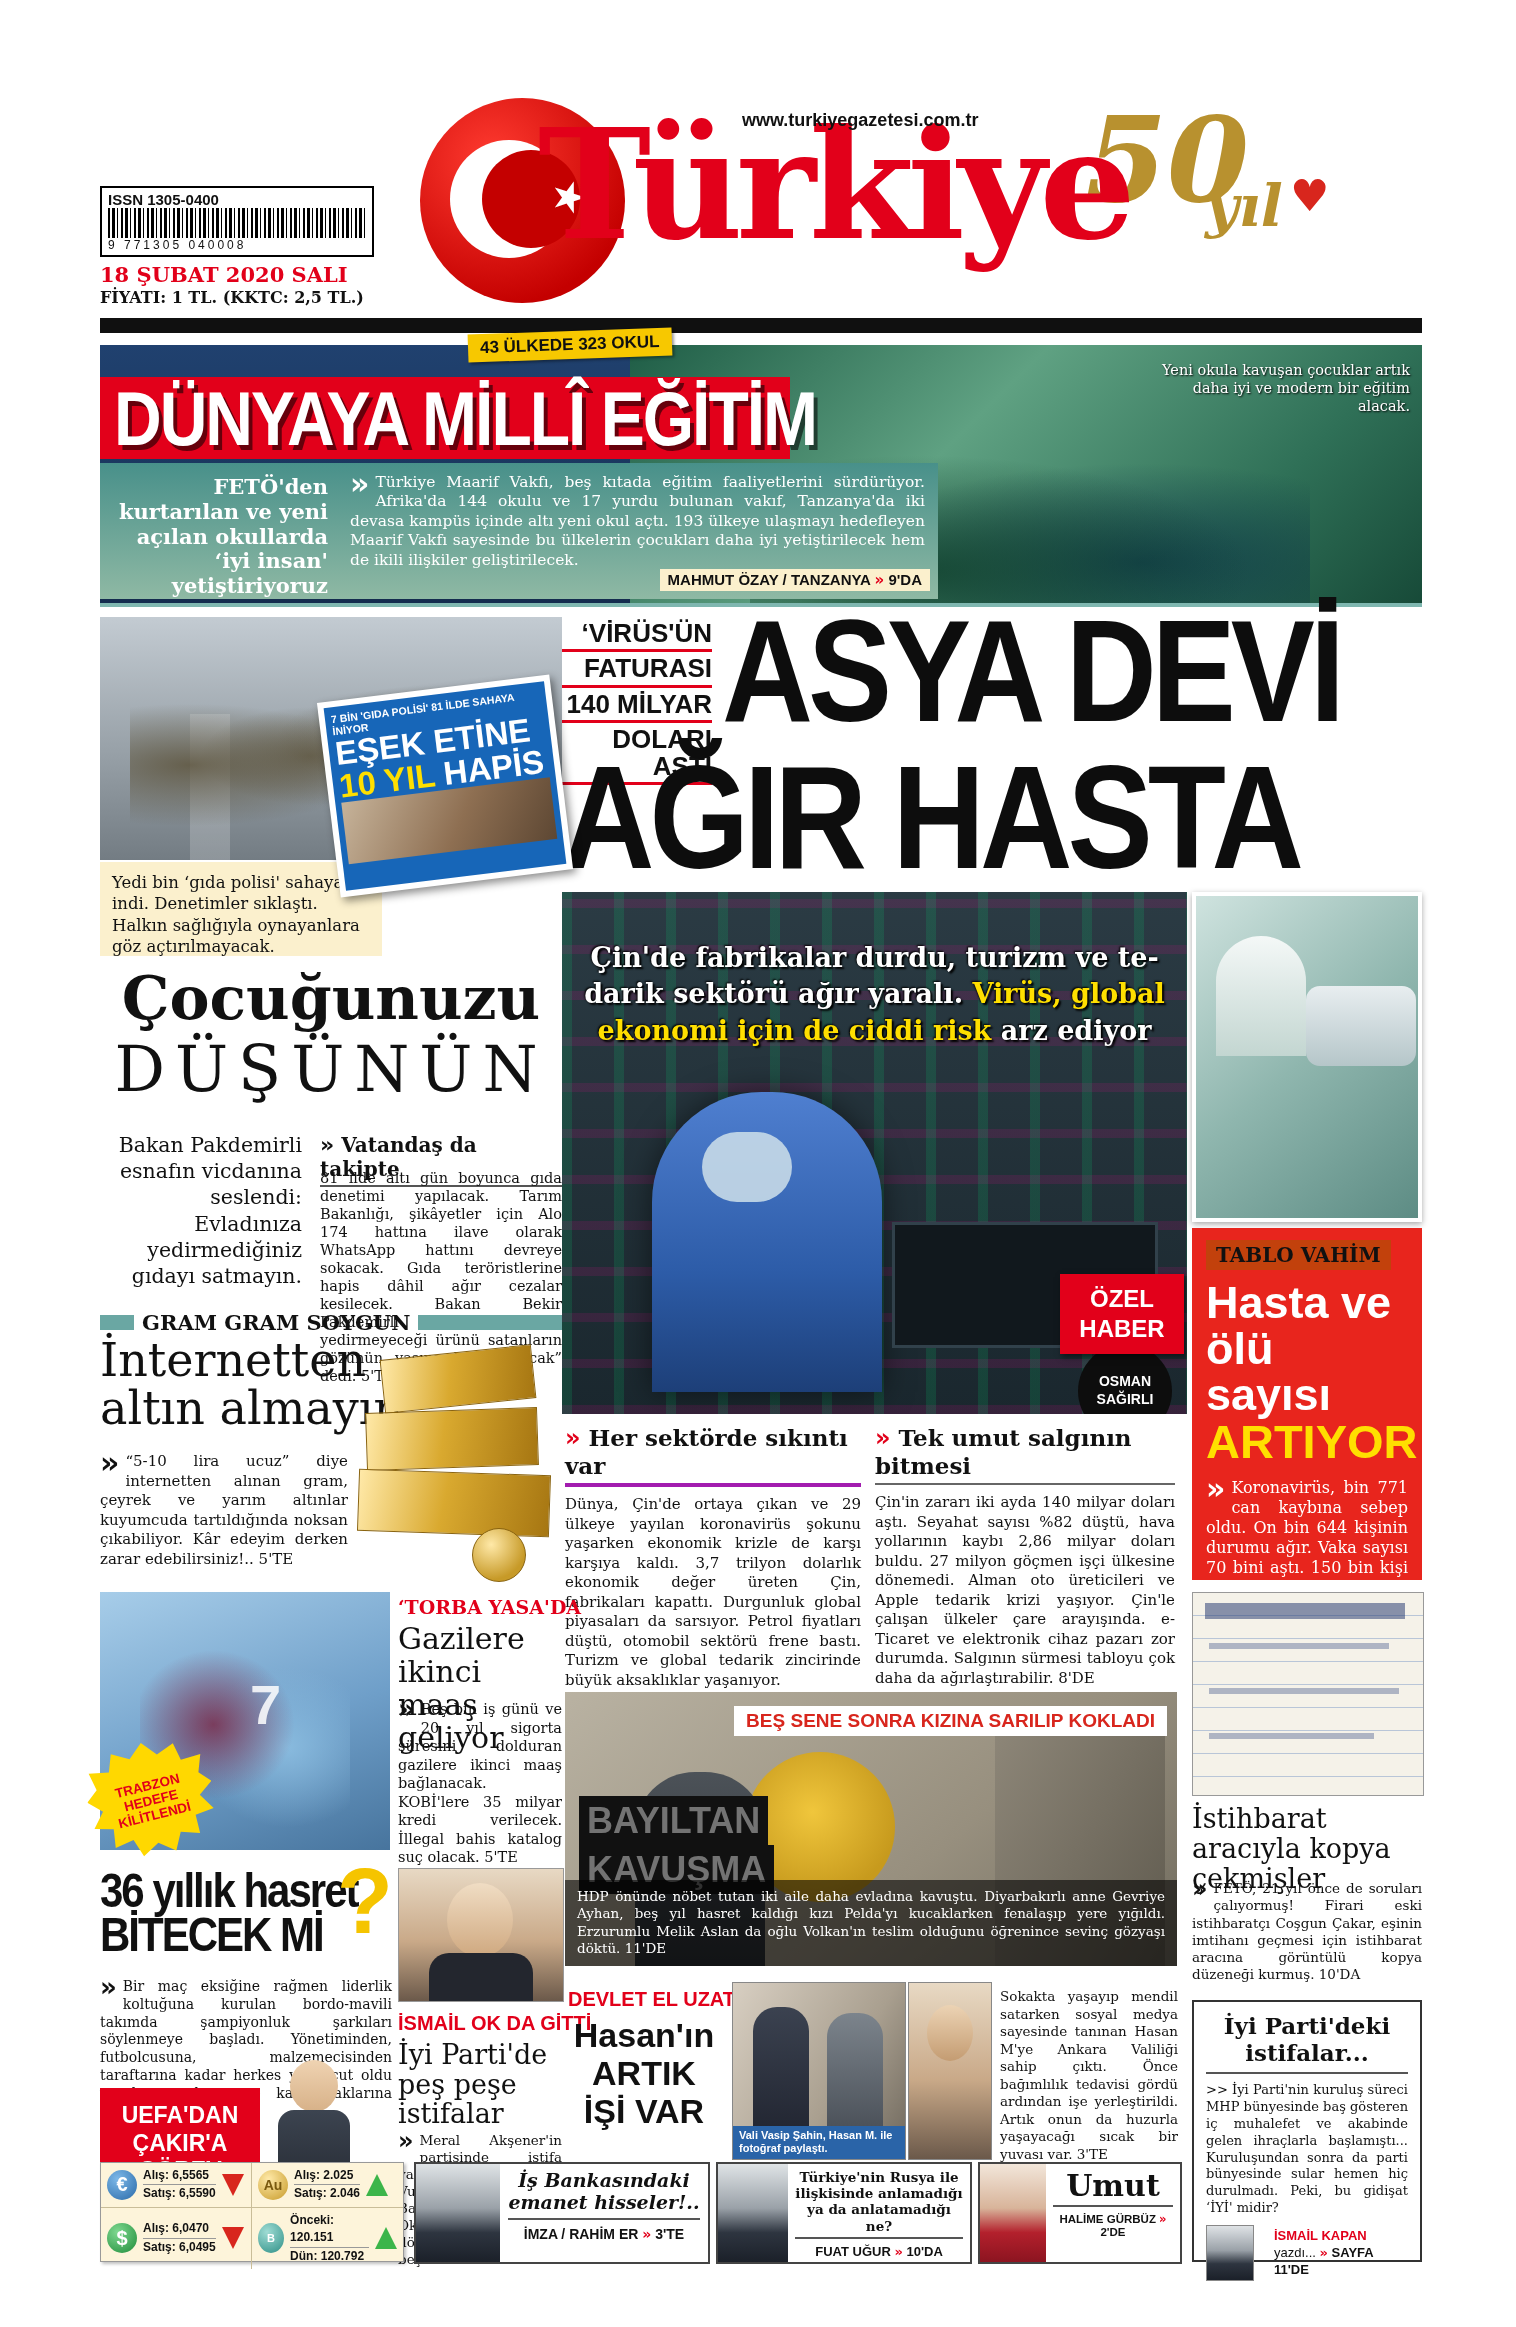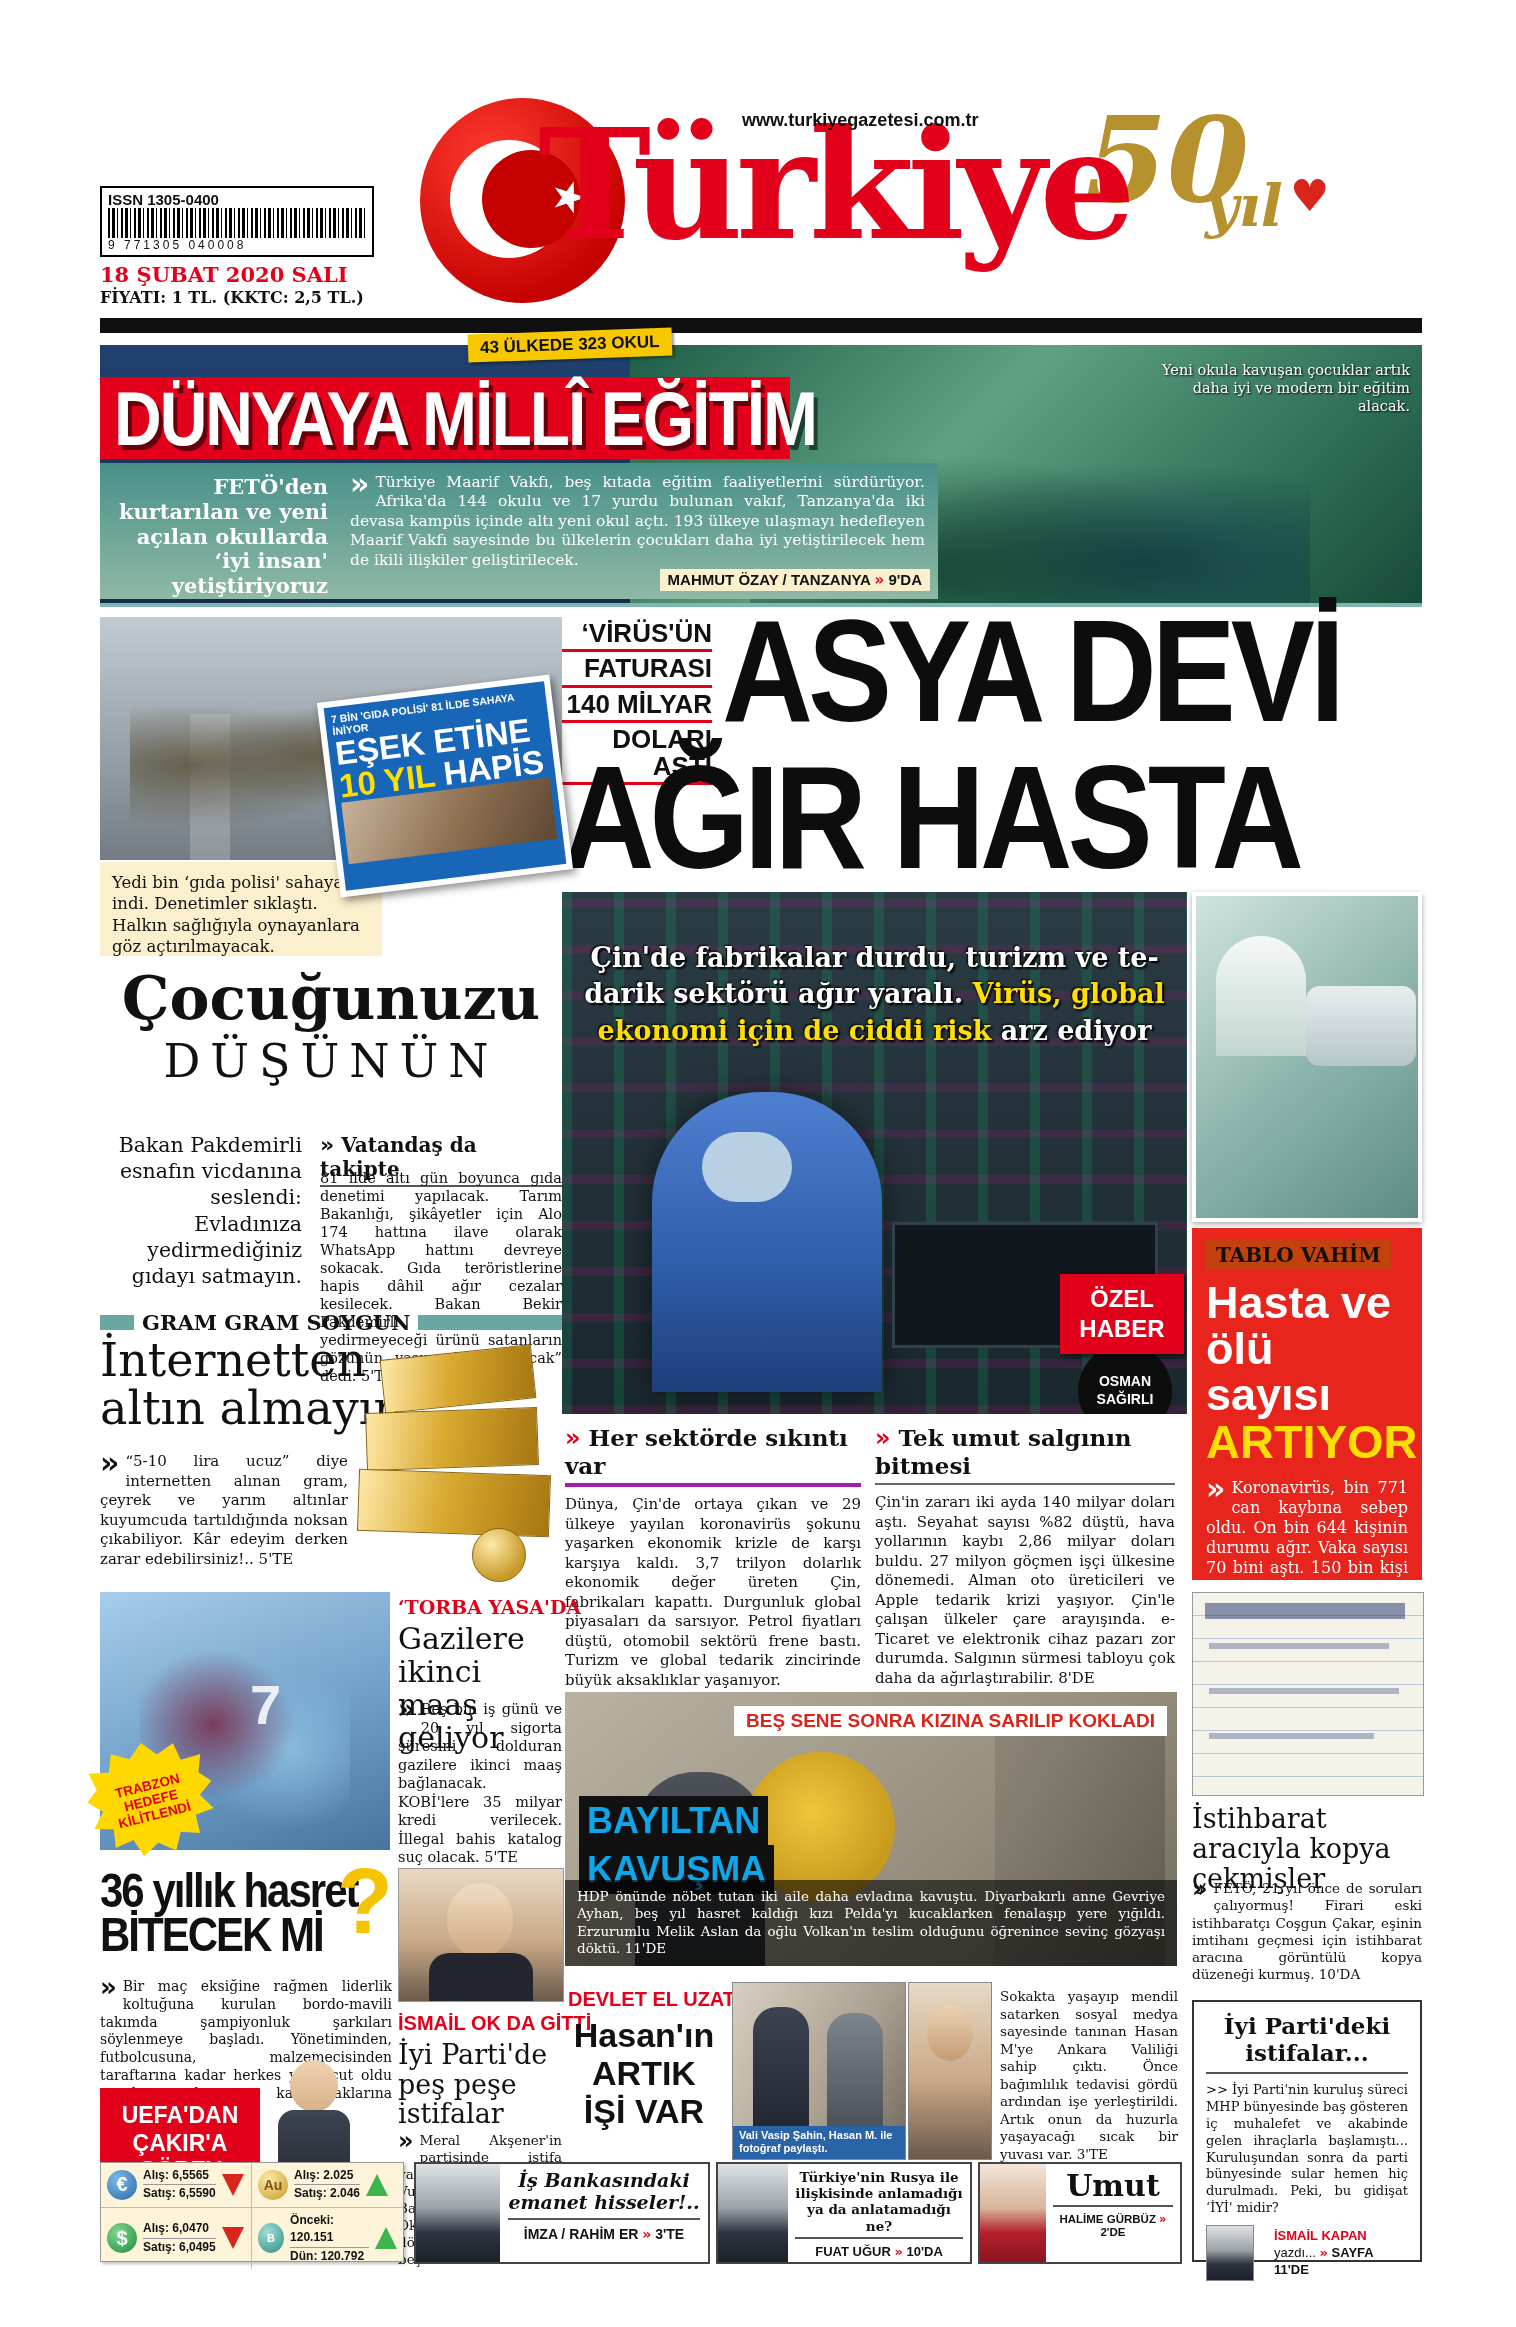--- a/index.html
+++ b/index.html
@@ -37,21 +37,21 @@
   .tri-up{width:0;height:0;border-left:11px solid transparent;border-right:11px solid transparent;border-bottom:22px solid #3cb54a;}
   .tri-down{width:0;height:0;border-left:11px solid transparent;border-right:11px solid transparent;border-top:22px solid #d8261d;}
   .cell{display:flex;align-items:center;gap:6px;padding:4px 6px;}
   .cell .vals{font-family:"Liberation Sans",sans-serif;font-weight:bold;font-size:12px;line-height:1.45;}
   .cell .vals div{border-bottom:1px solid #999;}
   .cell .vals div:last-child{border-bottom:none;}
   .coin{width:30px;height:30px;border-radius:50%;display:flex;align-items:center;justify-content:center;
         font-family:"Liberation Sans",sans-serif;font-weight:bold;font-size:20px;color:#fff;}
   .burst{background:#ffd800;transform:rotate(-10deg);display:flex;align-items:center;justify-content:center;
          clip-path:polygon(50% 0,61% 12%,75% 5%,79% 20%,95% 18%,91% 33%,100% 42%,89% 52%,98% 65%,83% 68%,84% 84%,69% 80%,63% 95%,50% 86%,37% 95%,31% 80%,16% 84%,17% 68%,2% 65%,11% 52%,0 42%,9% 33%,5% 18%,21% 20%,25% 5%,39% 12%);}
-  .blacktag{background:#111;color:#0ea5e9;padding:2px 8px;display:inline-block;}
+  .blacktag{background:#111;color:#737373;padding:2px 8px;display:inline-block;}
 </style>
 </head>
 <body>
 
 <div class="page">
 
   <div class="abs" style="left:100px;top:186px;width:258px;border:2px solid #000;background:#fff;padding:3px 6px;">
     <div class="sans b" style="font-size:15px;">ISSN 1305-0400</div>
     <div class="barcode-bars"></div>
     <div class="sans" style="font-size:12px;letter-spacing:3px;">9 771305 040008</div>
@@ -110,21 +110,21 @@
       <div class="sans b w" style="font-size:33px;line-height:1;">EŞEK ETİNE</div>
       <div class="sans b" style="font-size:33px;line-height:1;">
         <span class="yellow">10 YIL</span>
         <span class="w">HAPİS</span>
       </div>
       <div style="height:62px;background:linear-gradient(120deg,#c6b39a,#8e6f52 55%,#5d4733);"></div>
     </div>
   </div>
 
   <div class="abs serif b ctr" style="left:100px;top:968px;width:462px;font-size:60px;line-height:1;">Çocuğunuzu</div>
-  <div class="abs serif ctr" style="left:100px;top:1038px;width:462px;font-size:46px;line-height:1;letter-spacing:10px;">DÜŞÜNÜN</div>
+  <div class="abs serif ctr" style="left:100px;top:1038px;width:462px;font-size:63px;line-height:1;letter-spacing:10px;">DÜŞÜNÜN</div>
   <div class="abs serif rt" style="left:100px;top:1132px;width:202px;font-size:20.5px;line-height:1.28;">Bakan Pakdemirli esnafın vicdanına seslendi: Evladınıza yedirmediğiniz gıdayı satmayın.</div>
   <div class="abs serif b rule" style="left:320px;top:1132px;width:242px;font-size:20px;padding-bottom:4px;">
     <span class="qs" style="font-size:22px;">»</span>
     <span>Vatandaş da takipte</span>
   </div>
   <div class="abs serif just" style="left:320px;top:1170px;width:242px;font-size:14.5px;line-height:1.24;">81 ilde altı gün boyunca gıda denetimi yapılacak. Tarım Bakanlığı, şikâyetler için Alo 174 hattına ilave olarak WhatsApp hattını devreye sokacak. Gıda teröristlerine hapis dâhil ağır cezalar kesilecek. Bakan Bekir Pakdemirli de “Evladına yedirmeyeceği ürünü satanların gözünün yaşına bakılmayacak” dedi. 5'TE</div>
 
   <div class="abs" style="left:100px;top:1310px;width:462px;display:flex;align-items:center;gap:8px;">
     <span style="width:34px;height:15px;background:#6aa7a3;"></span>
     <span class="serif b" style="font-size:21px;white-space:nowrap;">GRAM GRAM SOYGUN</span>

